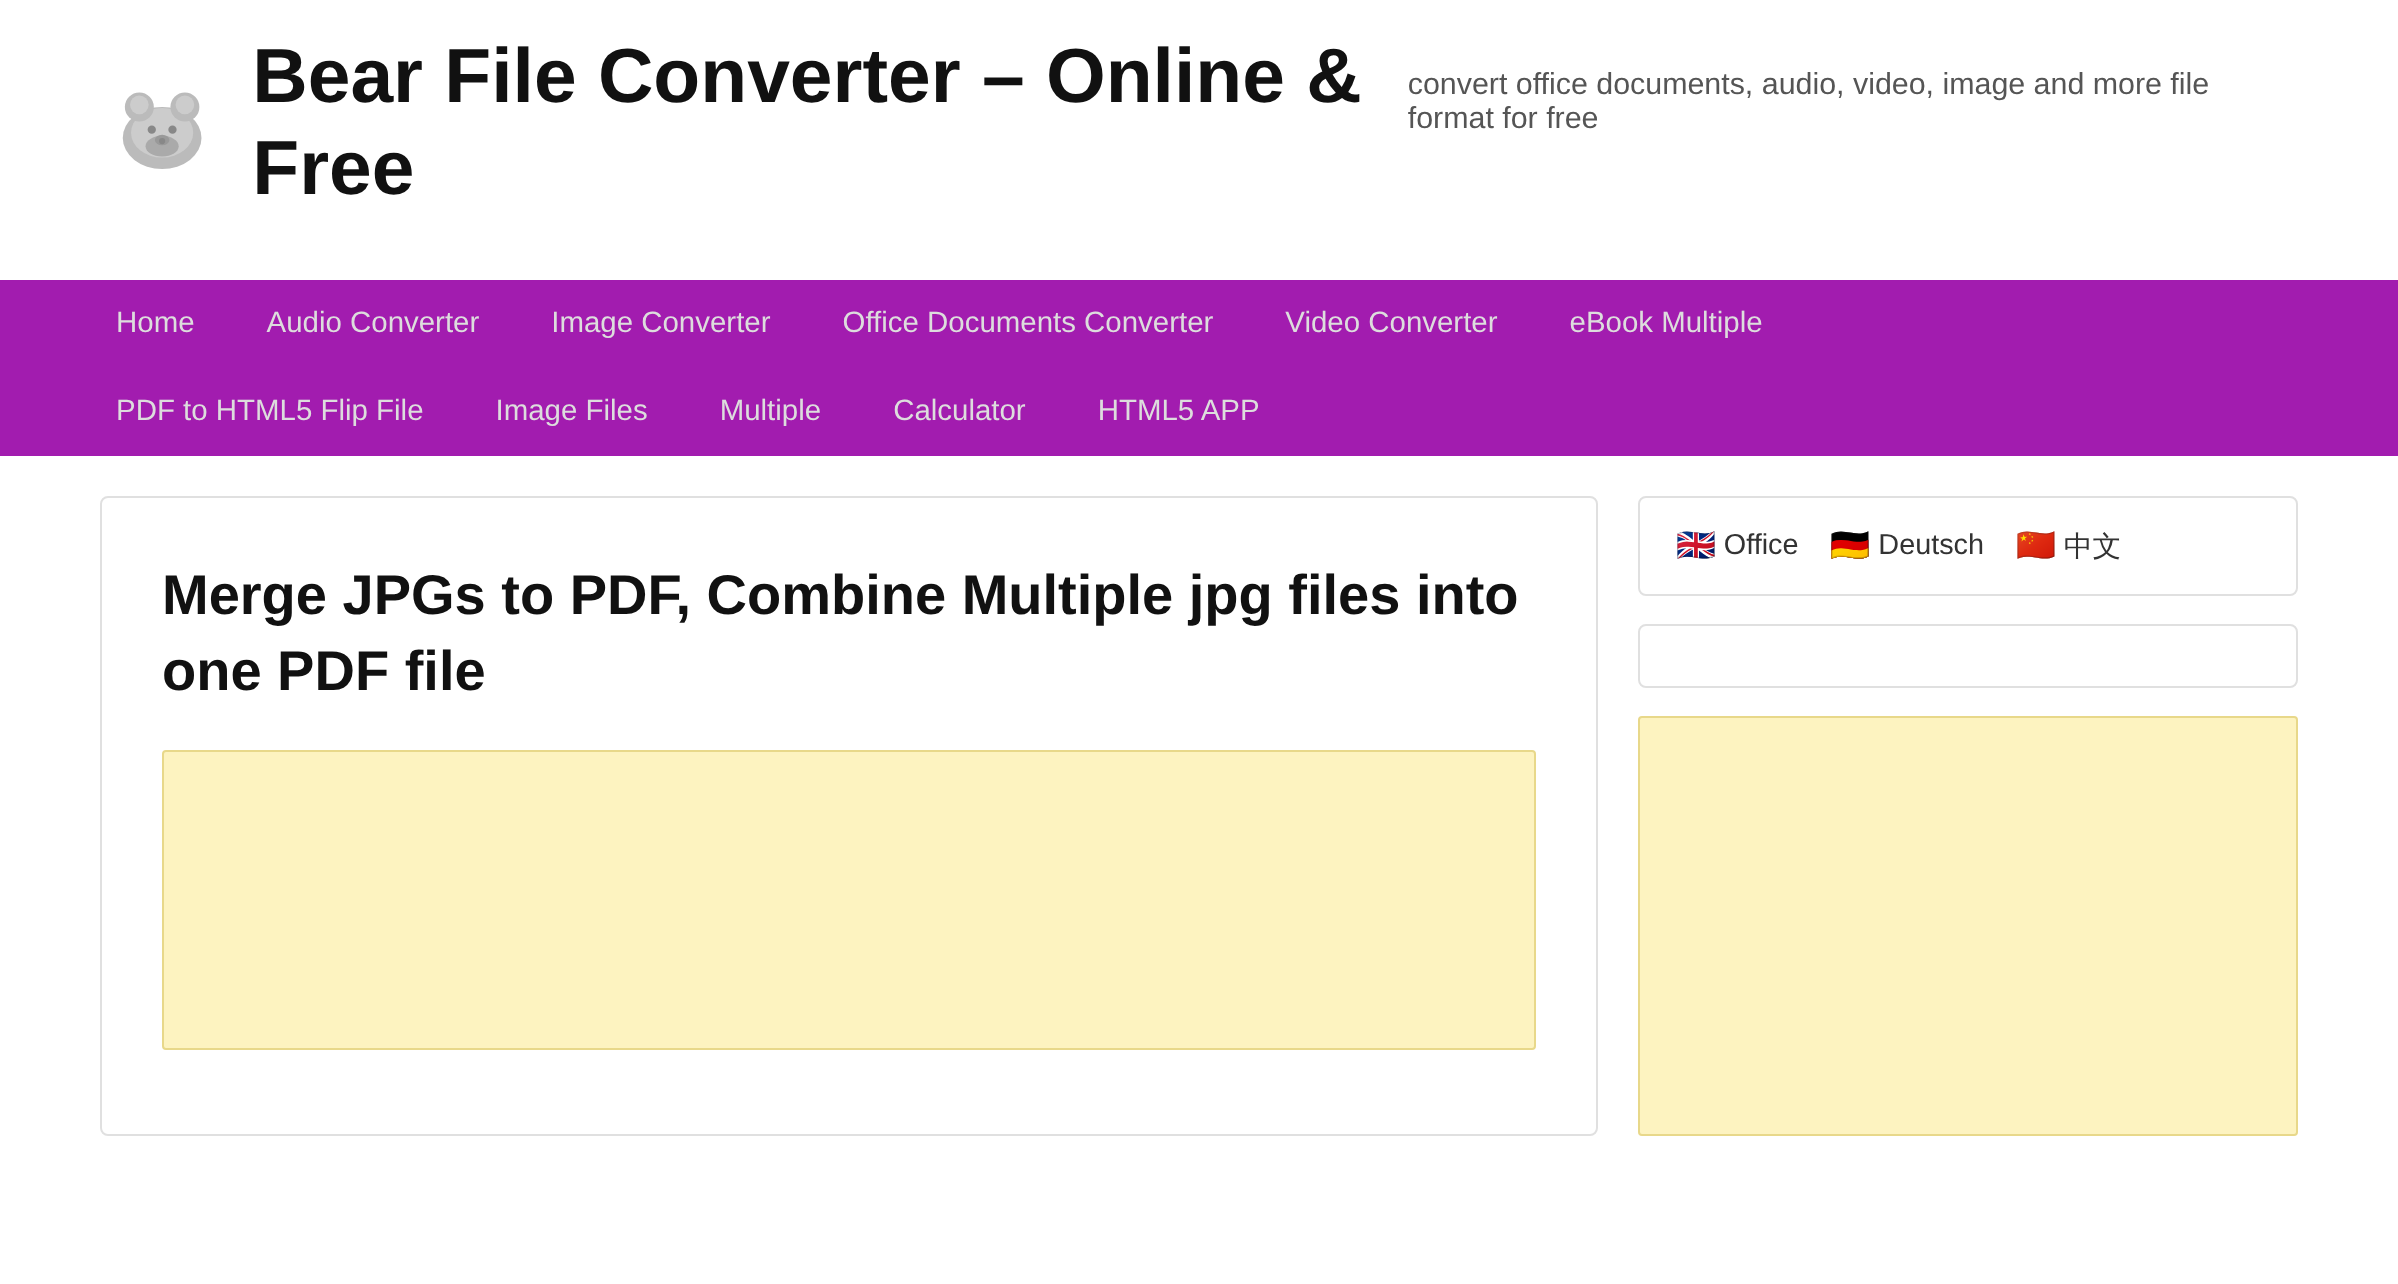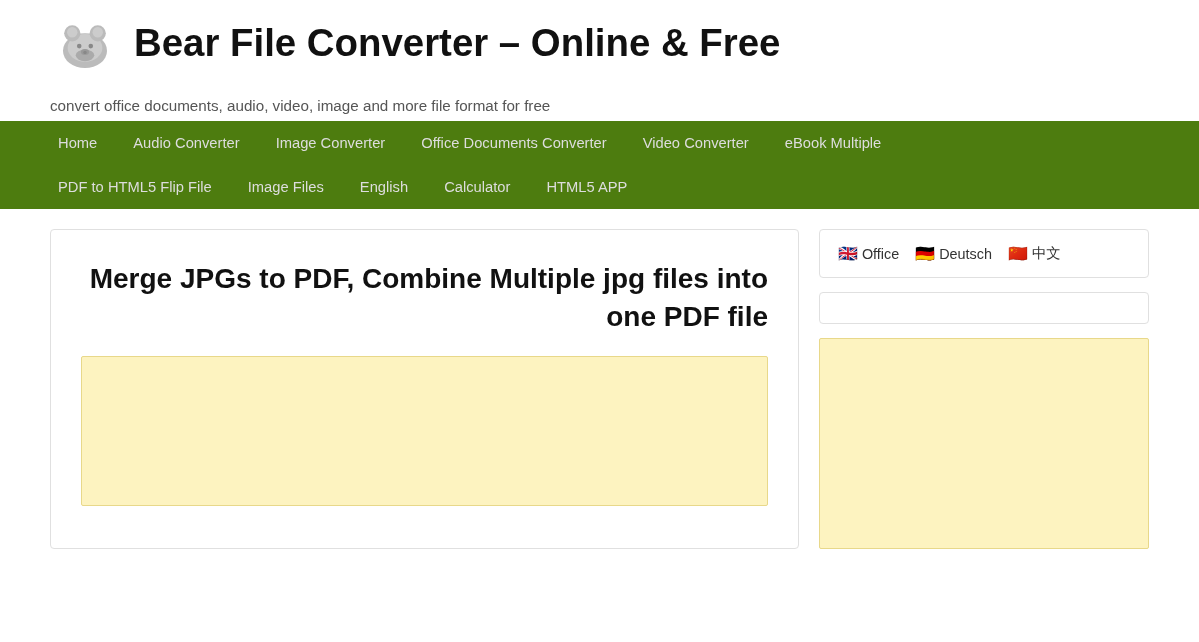--- a/index.html
+++ b/index.html
@@ -1,21 +1,21 @@
 <!DOCTYPE html>
 <html><head>
   <meta charset="utf-8">
   <style>
     * { margin: 0; padding: 0; box-sizing: border-box; }
     body { font-family: Georgia, 'Times New Roman', serif; background: #fff; color: #222; }
 
     .header-area {
-      padding: 16px 50px 7px 50px;
-      display: flex;
-      flex-direction: column;
+      padding: 16px 50px 28px 50px;
+      display: flex;
+      flex-direction: row;
       gap: 4px;
     }
 
     .logo-row {
       display: flex;
       align-items: center;
       gap: 14px;
       margin-bottom: 4px;
     }
 
@@ -33,21 +33,21 @@
     }
 
     .site-subtitle {
       font-size: 0.95rem;
       color: #555;
       font-family: Arial, sans-serif;
       margin-top: 18px;
     }
 
     nav {
-      background: #4d7c0f;
+      background: #a21caf;
       width: 100%;
     }
 
     .nav-row {
       display: flex;
       flex-wrap: wrap;
       padding: 0 40px;
     }
 
     .nav-item {
@@ -67,21 +67,20 @@
       max-width: 1199px;
     }
 
     .left-panel {
       flex: 1;
       background: #fff;
       border: 1px solid #e0e0e0;
       border-radius: 4px;
       padding: 30px 30px 0 30px;
       min-height: 320px;
-      text-align: right;
     }
 
     .page-heading {
       font-size: 1.75rem;
       font-weight: bold;
       font-family: Arial, sans-serif;
       color: #111;
       line-height: 1.35;
       margin-bottom: 20px;
     }
@@ -170,21 +169,21 @@
       <a class="nav-item">Home</a>
       <a class="nav-item">Audio Converter</a>
       <a class="nav-item">Image Converter</a>
       <a class="nav-item">Office Documents Converter</a>
       <a class="nav-item">Video Converter</a>
       <a class="nav-item">eBook Multiple</a>
     </div>
   <div class="nav-row" id="nav-row2">
       <a class="nav-item">PDF to HTML5 Flip File</a>
       <a class="nav-item">Image Files</a>
-      <a class="nav-item">English</a>
+      <a class="nav-item">Multiple</a>
       <a class="nav-item">Calculator</a>
       <a class="nav-item">HTML5 APP</a>
     </div>
 </nav>
 
 <div class="main-content">
   <div class="left-panel">
     <h2 class="page-heading">Merge JPGs to PDF, Combine Multiple jpg files into one PDF file</h2>
     <div class="ad-placeholder-main"></div>
   </div>

